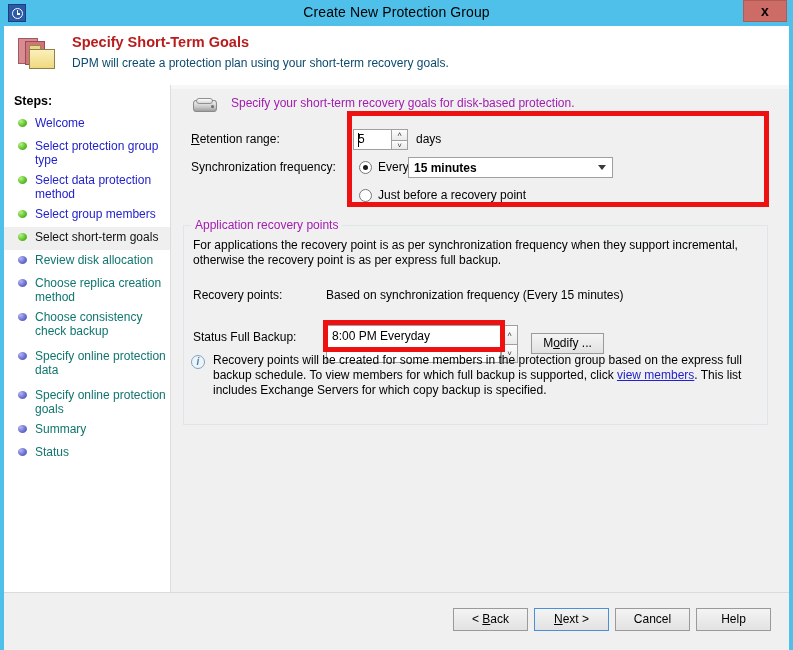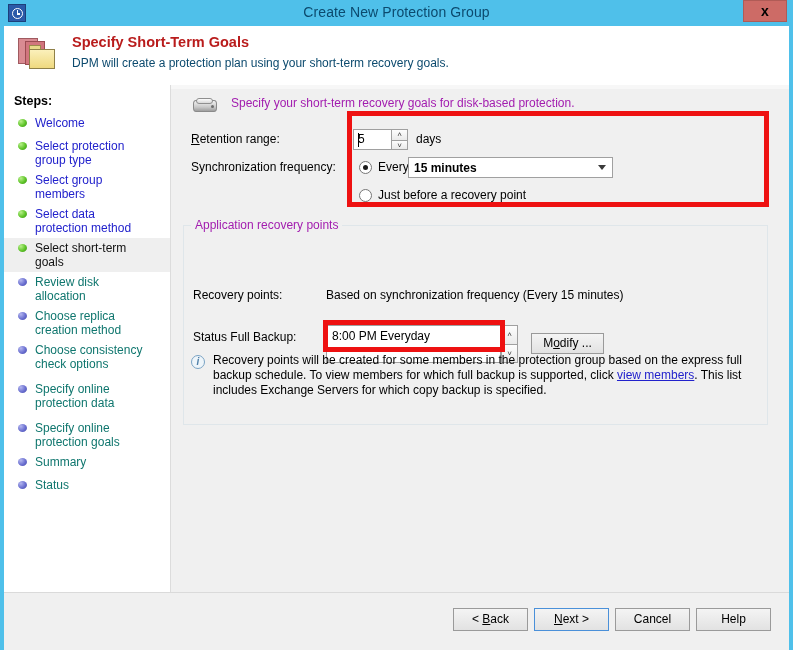--- a/index.html
+++ b/index.html
@@ -56,21 +56,21 @@
     left: 8px; top: 8px;
     width: 3px; height: 1.5px;
     background: #ffffff;
   }
   .title-text {
     position: absolute;
     left: 0; top: 4px;
     width: 793px;
     text-align: center;
     font-size: 14px;
-    color: #0c4a6e;
+    color: #000000;
     letter-spacing: 0.1px;
   }
   .close-btn {
     position: absolute;
     right: 6px; top: 0px;
     width: 44px; height: 22px;
     background: #cd6b66;
     border: 1px solid #b05b56;
     box-sizing: border-box;
     color: #000000;
@@ -160,21 +160,21 @@
     font-weight: bold;
     color: #000000;
   }
   .step-list {
     position: absolute;
     left: 0; top: 28px;
     width: 166px;
   }
   .step {
     position: relative;
-    padding: 3px 22px 3px 31px;
+    padding: 3px 0 3px 31px;
     min-height: 17px;
     font-size: 12px;
     line-height: 14px;
     cursor: pointer;
   }
   .step.done  { color: #2222cc; }
   .step.todo  { color: #0f766e; cursor: default; }
   .step.current {
     color: #111111;
     background: #efefef;
@@ -503,26 +503,26 @@
     </div>
     <div class="header-title">Specify Short-Term Goals</div>
     <div class="header-sub">DPM will create a protection plan using your short-term recovery goals.</div>
   </div>
 
   <div class="sidebar">
     <div class="steps-title">Steps:</div>
     <div class="step-list" id="step-list">
         <div class="step done"><span class="bullet green"></span><span>Welcome</span></div>
         <div class="step done"><span class="bullet green"></span><span>Select protection group type</span></div>
+        <div class="step done"><span class="bullet green"></span><span>Select data protection method</span></div>
         <div class="step done"><span class="bullet green"></span><span>Select group members</span></div>
-        <div class="step done"><span class="bullet green"></span><span>Select data protection method</span></div>
         <div class="step current"><span class="bullet green"></span><span>Select short-term goals</span></div>
         <div class="step todo"><span class="bullet purple"></span><span>Review disk allocation</span></div>
         <div class="step todo"><span class="bullet purple"></span><span>Choose replica creation method</span></div>
-        <div class="step todo"><span class="bullet purple"></span><span>Choose consistency check options</span></div>
+        <div class="step todo"><span class="bullet purple"></span><span>Choose consistency check backup</span></div>
         <div class="step-pad"></div>
         <div class="step todo"><span class="bullet purple"></span><span>Specify online protection data</span></div>
         <div class="step-pad"></div>
         <div class="step todo"><span class="bullet purple"></span><span>Specify online protection goals</span></div>
         <div class="step todo"><span class="bullet purple"></span><span>Summary</span></div>
         <div class="step todo"><span class="bullet purple"></span><span>Status</span></div>
       </div>
   </div>
 
   <div class="content">
@@ -561,20 +561,21 @@
       <div class="combo-arrow"></div>
     </div>
 
     <div class="radio" style="left:188px; top:104px;"></div>
     <div class="radio-lbl" style="left:207px; top:103px;"><span class="ul">J</span><span>ust before a recovery point</span></div>
 
     <div class="red-box" style="left:176px; top:26px; width:422px; height:96px;"></div>
 
     <div class="groupbox"></div>
     <div class="groupbox-title">Application recovery points</div>
+    <div class="gb-desc">For applications the recovery point is as per synchronization frequency when they support incremental, otherwise the recovery point is as per express full backup.</div>
 
     <div class="lbl" style="left:22px; top:203px;">Recovery points:</div>
     <div class="lbl" style="left:155px; top:203px;">Based on synchronization frequency (Every 15 minutes)</div>
 
     <div class="lbl" style="left:22px; top:245px;">Status Full Backup:</div>
 
     <div class="textfield">
       <div class="tf-val">8:00 PM Everyday</div>
     </div>
     <div class="tf-spin">

